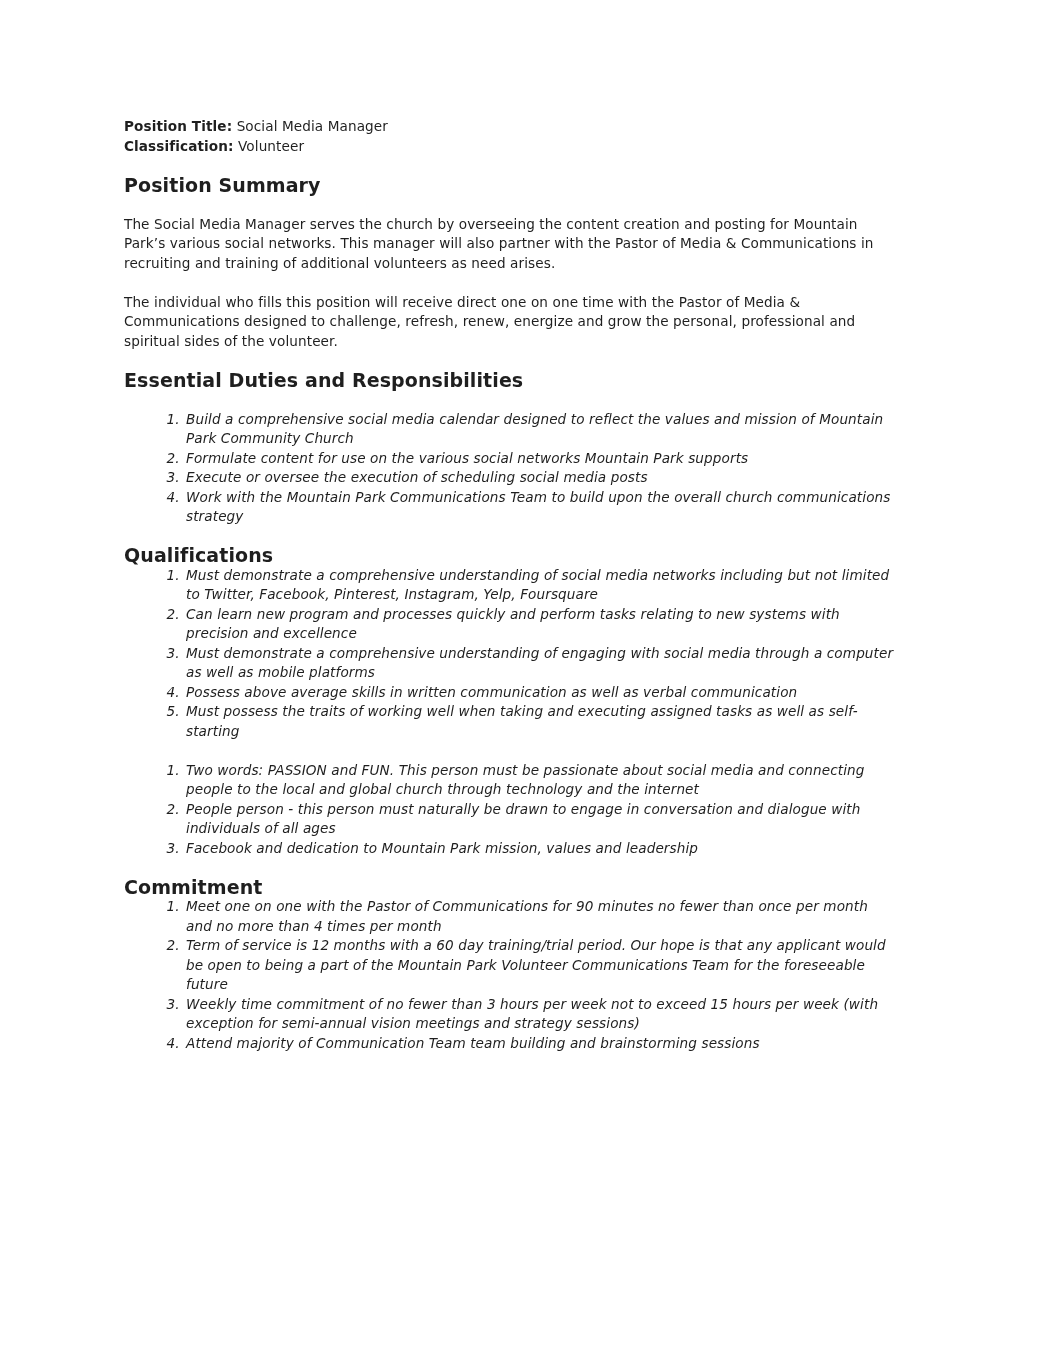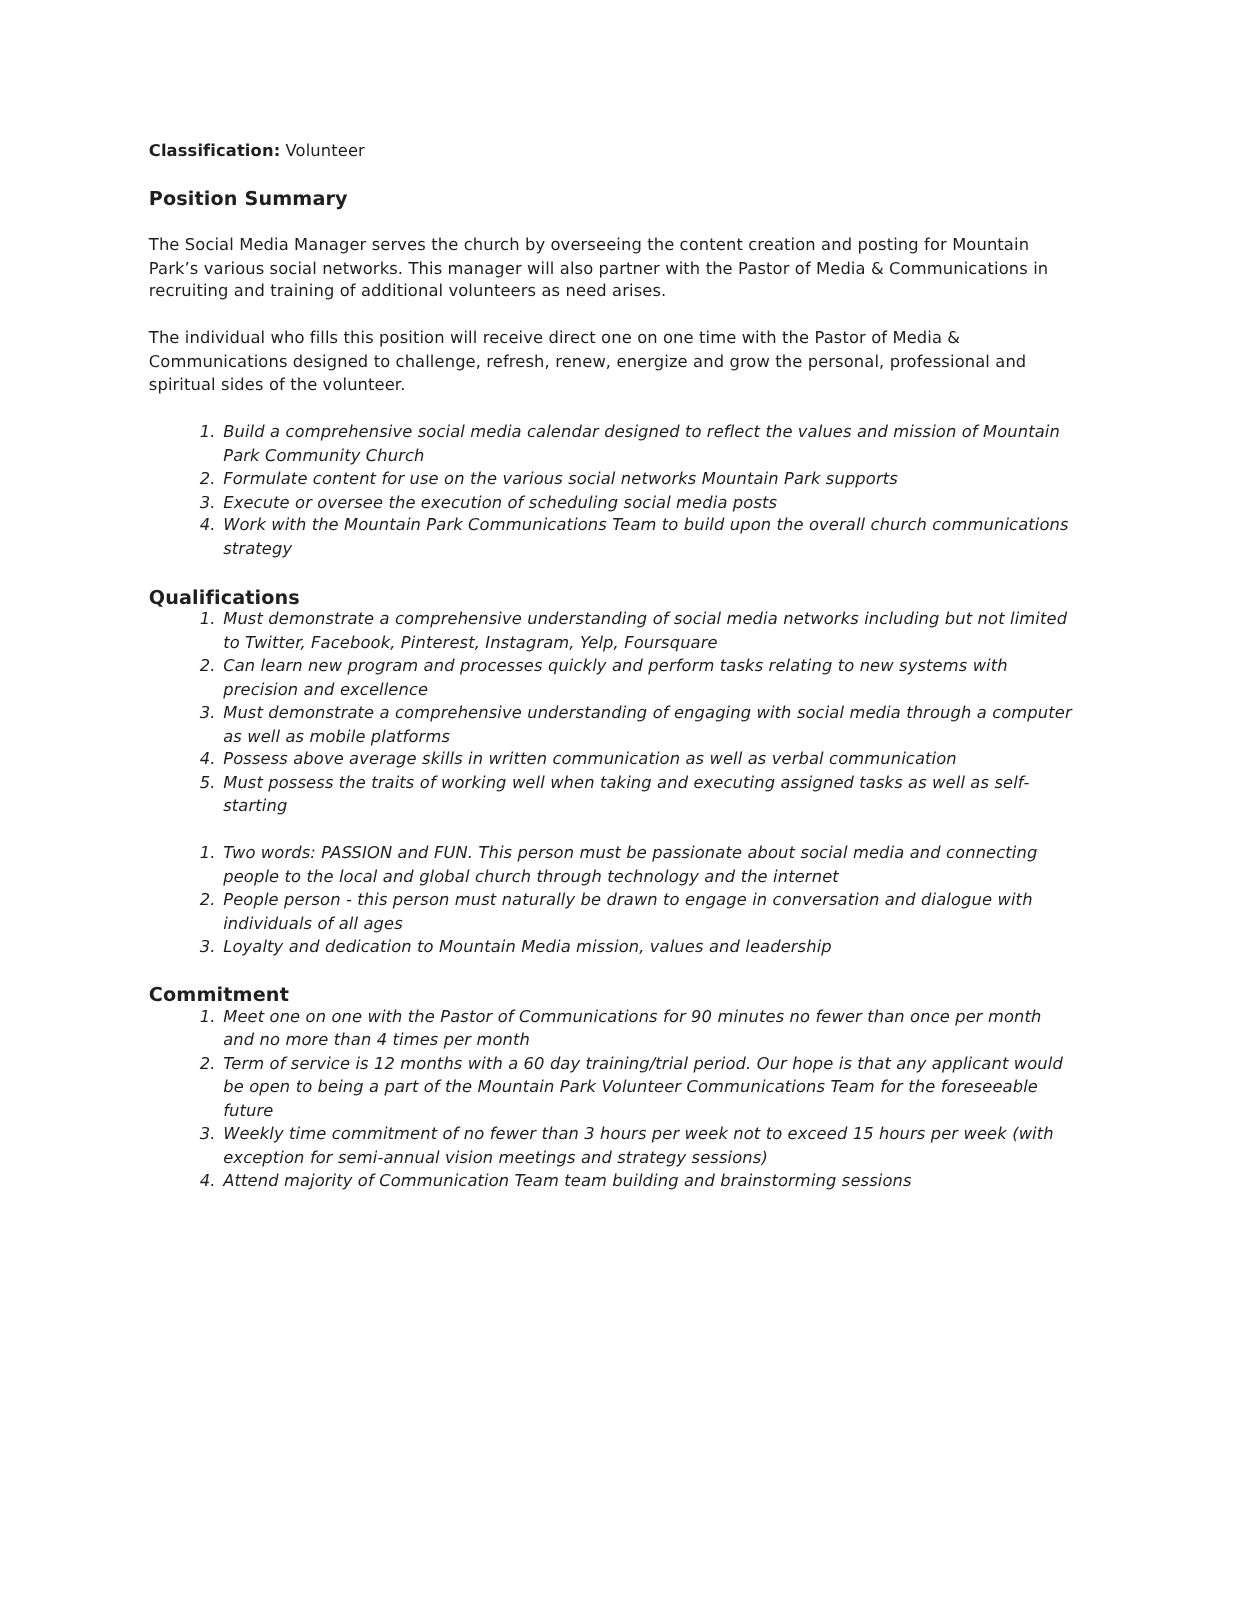--- a/index.html
+++ b/index.html
@@ -28,21 +28,21 @@
     line-height: 19.5px;
     letter-spacing: 0.1px;
   }
   .kv-block {
     margin: 0 0 19.5px 0;
   }
   .kv b {
     font-weight: bold;
   }
   h2.section-heading {
-    font-size: 16px;
+    font-size: 19px;
     line-height: 19.5px;
     font-weight: bold;
     margin: 0 0 19.5px 0;
   }
   h2.section-heading.tight {
     margin-bottom: 0;
   }
   p.para {
     margin: 0 0 19.5px 0;
   }
@@ -59,47 +59,49 @@
     padding-left: 2px;
   }
 </style>
 </head>
 <body>
 
 <div class="page">
   <div class="doc">
 
     <div class="kv-block">
+      <div class="kv"><b>Position Title:</b> <span>Social Media Manager</span></div>
       <div class="kv"><b>Classification:</b> <span>Volunteer</span></div>
     </div>
 
     <h2 class="section-heading">Position Summary</h2>
     <p class="para">The Social Media Manager serves the church by overseeing the content creation and posting for Mountain Park’s various social networks. This manager will also partner with the Pastor of Media &amp; Communications in recruiting and training of additional volunteers as need arises.</p>
     <p class="para">The individual who fills this position will receive direct one on one time with the Pastor of Media &amp; Communications designed to challenge, refresh, renew, energize and grow the personal, professional and spiritual sides of the volunteer.</p>
 
+    <h2 class="section-heading">Essential Duties and Responsibilities</h2>
     <ol class="doc-list">
       <li>Build a comprehensive social media calendar designed to reflect the values and mission of Mountain Park Community Church</li>
       <li>Formulate content for use on the various social networks Mountain Park supports</li>
       <li>Execute or oversee the execution of scheduling social media posts</li>
       <li>Work with the Mountain Park Communications Team to build upon the overall church communications strategy</li>
     </ol>
 
     <h2 class="section-heading tight">Qualifications</h2>
     <ol class="doc-list">
       <li>Must demonstrate a comprehensive understanding of social media networks including but not limited to Twitter, Facebook, Pinterest, Instagram, Yelp, Foursquare</li>
       <li>Can learn new program and processes quickly and perform tasks relating to new systems with precision and excellence</li>
       <li>Must demonstrate a comprehensive understanding of engaging with social media through a computer as well as mobile platforms</li>
       <li>Possess above average skills in written communication as well as verbal communication</li>
       <li>Must possess the traits of working well when taking and executing assigned tasks as well as self-starting</li>
     </ol>
 
     <ol class="doc-list">
       <li>Two words: PASSION and FUN. This person must be passionate about social media and connecting people to the local and global church through technology and the internet</li>
       <li>People person - this person must naturally be drawn to engage in conversation and dialogue with individuals of all ages</li>
-      <li>Loyalty and dedication to Mountain Media mission, values and leadership</li>
+      <li>Facebook and dedication to Mountain Park mission, values and leadership</li>
     </ol>
 
     <h2 class="section-heading tight">Commitment</h2>
     <ol class="doc-list last">
       <li>Meet one on one with the Pastor of Communications for 90 minutes no fewer than once per month and no more than 4 times per month</li>
       <li>Term of service is 12 months with a 60 day training/trial period. Our hope is that any applicant would be open to being a part of the Mountain Park Volunteer Communications Team for the foreseeable future</li>
       <li>Weekly time commitment of no fewer than 3 hours per week not to exceed 15 hours per week (with exception for semi-annual vision meetings and strategy sessions)</li>
       <li>Attend majority of Communication Team team building and brainstorming sessions</li>
     </ol>
 

